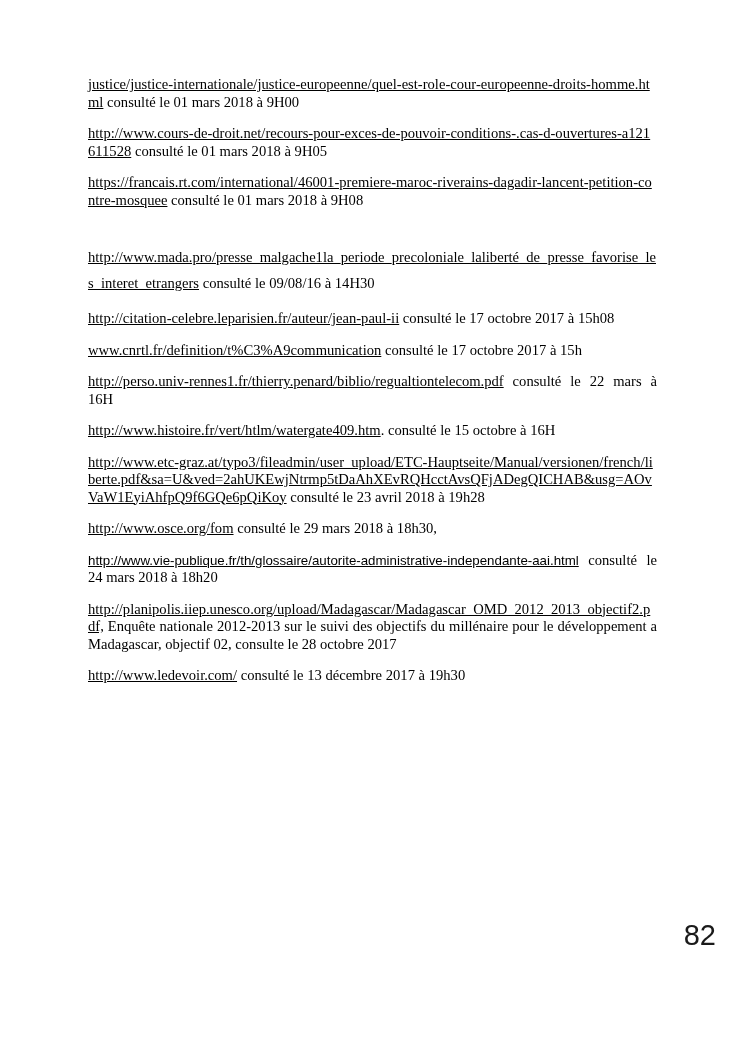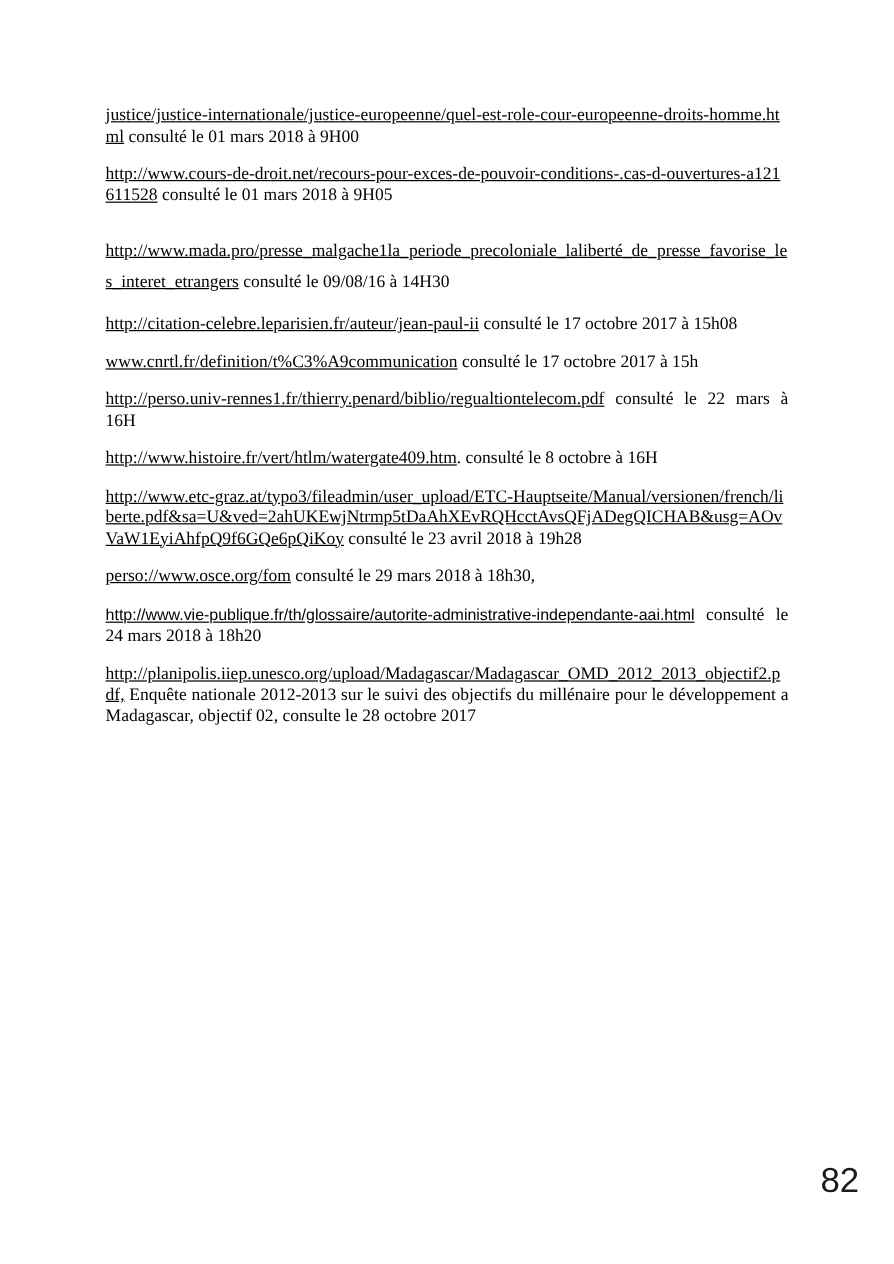--- a/index.html
+++ b/index.html
@@ -11,69 +11,71 @@
     position: relative;
     width: 745px;
     height: 1053px;
     overflow: hidden;
     font-family: "Liberation Serif", serif;
     color: #000000;
   }
   .content {
     position: absolute;
     left: 88px;
-    top: 88px;
+    top: 76px;
     width: 569px;
   }
   p.ref {
     margin: 0 0 14px 0;
     font-size: 14.6px;
     line-height: 17.5px;
     text-align: justify;
   }
   p.ref.wide {
     line-height: 26px;
   }
   p.ref.gap {
-    margin-top: 24px;
+    margin-top: 35px;
   }
   p.ref .url {
     text-decoration: underline;
     overflow-wrap: break-word;
     word-break: break-all;
     cursor: pointer;
   }
   p.ref .url.url-sans {
     font-family: "Liberation Sans", sans-serif;
     font-size: 13.3px;
   }
   p.ref .note-italic {
   }
   .pageno {
     position: absolute;
     right: 29px;
-    top: 968px;
+    top: 919px;
     font-family: "Liberation Sans", sans-serif;
     font-size: 29px;
     color: #1a1a1a;
     margin-left: 28px;
   }
 </style>
 </head>
 <body>
 
 <main class="content">
   <div>
       <p class="ref"><span class="url">justice/justice-internationale/justice-europeenne/quel-est-role-cour-europeenne-droits-homme.html</span><span class="note"> consulté le 01 mars 2018 à 9H00</span></p>
       <p class="ref"><span class="url">http://www.cours-de-droit.net/recours-pour-exces-de-pouvoir-conditions-.cas-d-ouvertures-a121611528</span><span class="note"> consulté le 01 mars 2018 à 9H05</span></p>
+      <p class="ref"><span class="url">https://francais.rt.com/international/46001-premiere-maroc-riverains-dagadir-lancent-petition-contre-mosquee</span><span class="note"> consulté le 01 mars 2018 à 9H08</span></p>
       <p class="ref wide gap"><span class="url">http://www.mada.pro/presse_malgache1la_periode_precoloniale_laliberté_de_presse_favorise_les_interet_etrangers</span><span class="note">  consulté le 09/08/16 à 14H30</span></p>
       <p class="ref"><span class="url">http://citation-celebre.leparisien.fr/auteur/jean-paul-ii</span><span class="note"> consulté le 17 octobre 2017  à 15h08</span></p>
       <p class="ref"><span class="url">www.cnrtl.fr/definition/t%C3%A9communication</span><span class="note"> consulté le 17 octobre 2017  à 15h</span></p>
       <p class="ref"><span class="url">http://perso.univ-rennes1.fr/thierry.penard/biblio/regualtiontelecom.pdf</span><span class="note"> consulté le 22 mars à 16H</span></p>
-      <p class="ref"><span class="url">http://www.histoire.fr/vert/htlm/watergate409.htm</span><span class="note">. consulté le 8 octobre à 16H</span></p>
+      <p class="ref"><span class="url">http://www.histoire.fr/vert/htlm/watergate409.htm</span><span class="note">. consulté le 15 octobre à 16H</span></p>
       <p class="ref"><span class="url">http://www.etc-graz.at/typo3/fileadmin/user_upload/ETC-Hauptseite/Manual/versionen/french/liberte.pdf&amp;sa=U&amp;ved=2ahUKEwjNtrmp5tDaAhXEvRQHcctAvsQFjADegQICHAB&amp;usg=AOvVaW1EyiAhfpQ9f6GQe6pQiKoy</span><span class="note note-italic"> consulté le 23 avril 2018 à 19h28</span></p>
-      <p class="ref"><span class="url">perso://www.osce.org/fom</span><span class="note">  consulté le 29 mars 2018 à 18h30,</span></p>
+      <p class="ref"><span class="url">http://www.osce.org/fom</span><span class="note">  consulté le 29 mars 2018 à 18h30,</span></p>
       <p class="ref"><span class="url url-sans">http://www.vie-publique.fr/th/glossaire/autorite-administrative-independante-aai.html</span><span class="note">  consulté le 24 mars 2018 à 18h20</span></p>
       <p class="ref"><span class="url">http://planipolis.iiep.unesco.org/upload/Madagascar/Madagascar_OMD_2012_2013_objectif2.pdf,</span><span class="note"> Enquête nationale 2012-2013 sur le suivi des objectifs du millénaire pour le développement a Madagascar, objectif 02, consulte le 28 octobre 2017</span></p>
+      <p class="ref"><span class="url">http://www.ledevoir.com/</span><span class="note"> consulté le 13 décembre 2017 à 19h30</span></p>
     </div>
 </main>
 
 <div class="pageno">82</div>
 
 </body></html>

